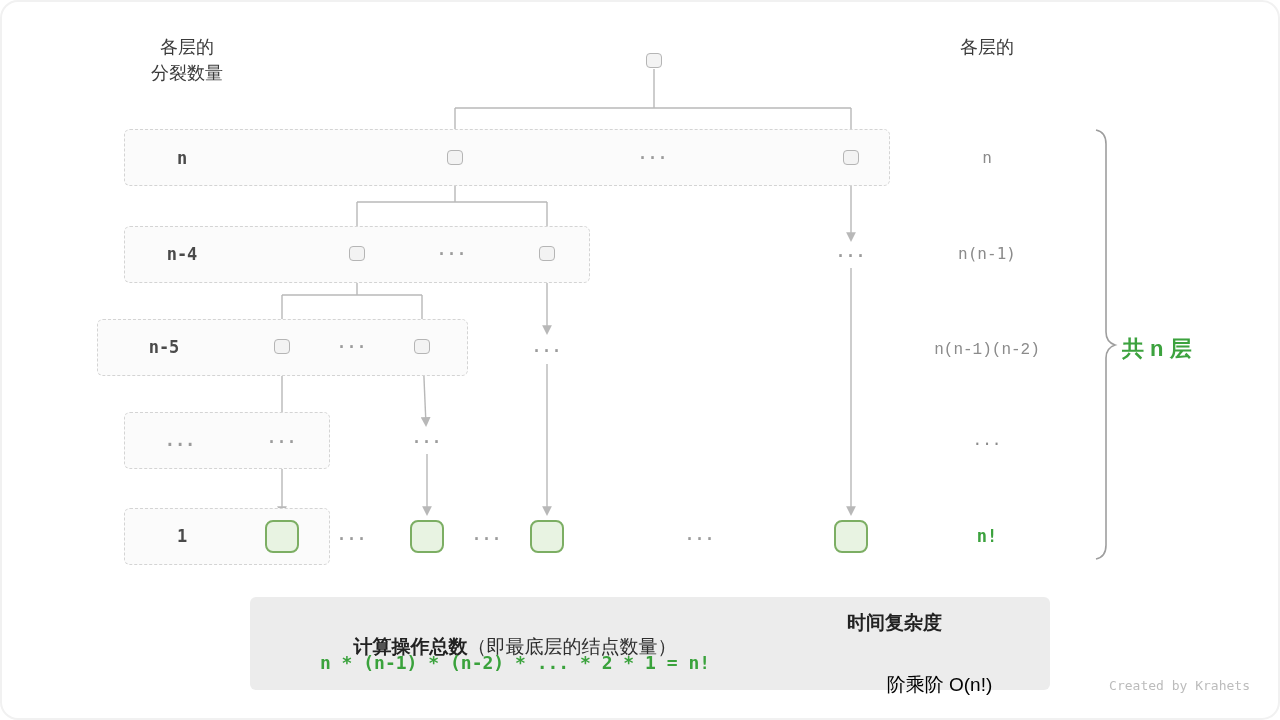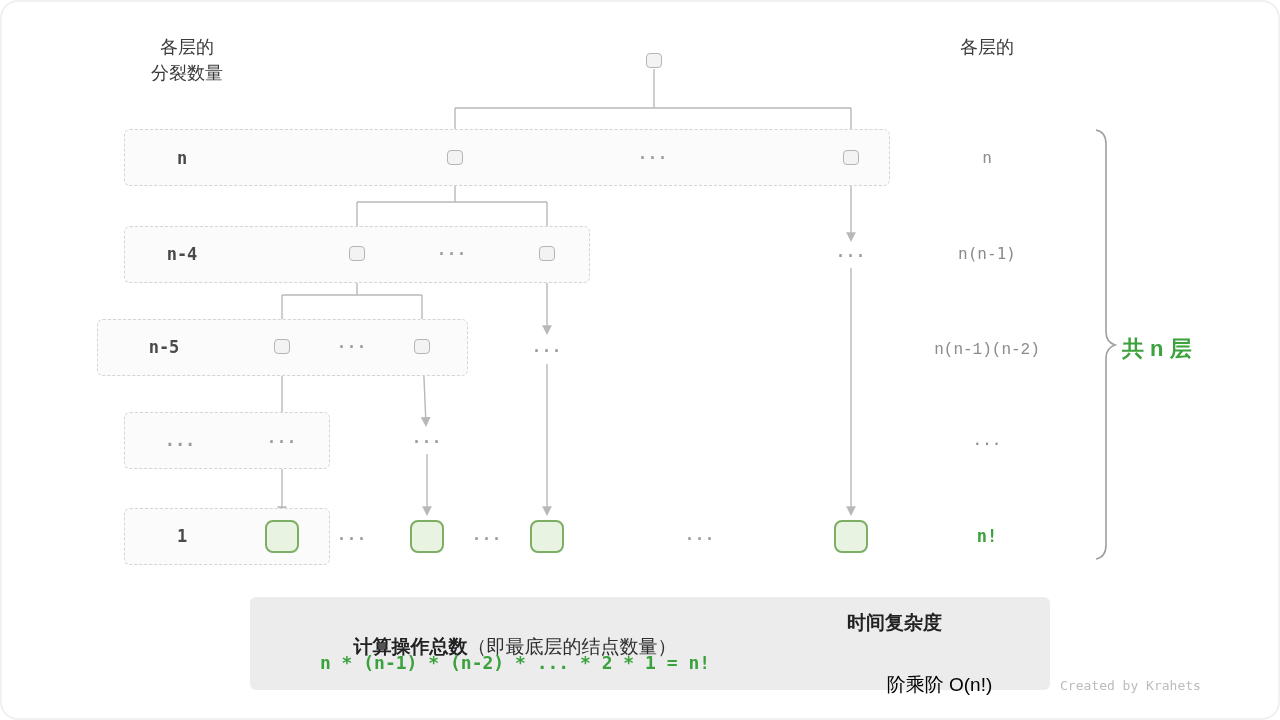--- a/index.html
+++ b/index.html
@@ -138,21 +138,21 @@
     text-align: center;
     font-size: 19px;
     font-weight: 400;
     color: #000000;
     margin-top: 20px;
   }
   .watermark {
     left: 1058px;
     top: 676px;
     width: 190px;
-    text-align: left;
+    text-align: right;
     font-family: "DejaVu Sans Mono", "Liberation Mono", monospace;
     font-size: 13px;
     color: #bcbcbc;
   }
 </style>
 </head>
 <body>
 
 <div class="canvas">
 

